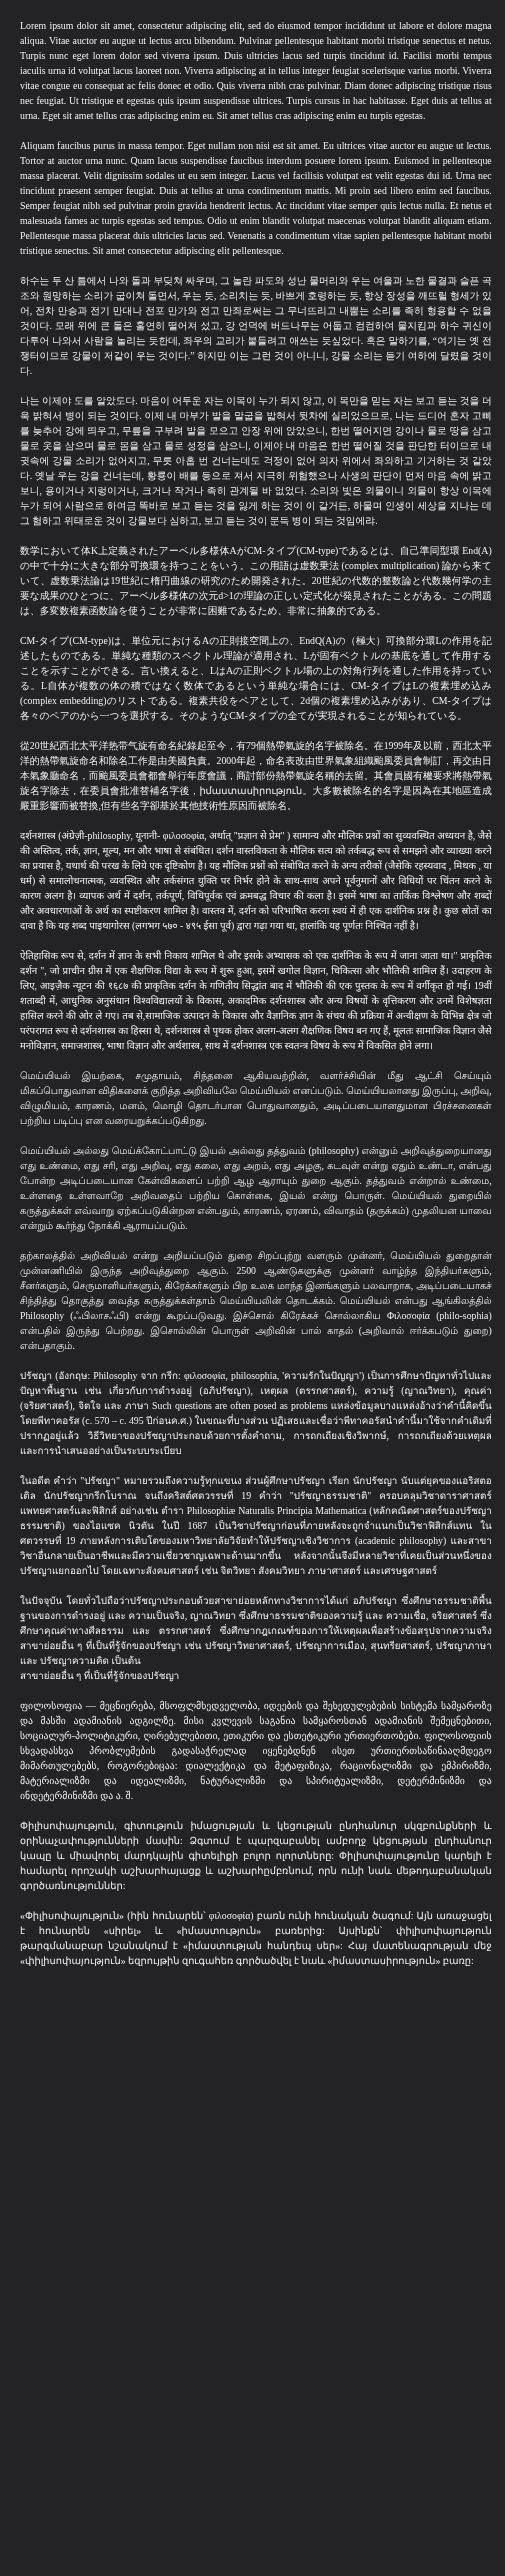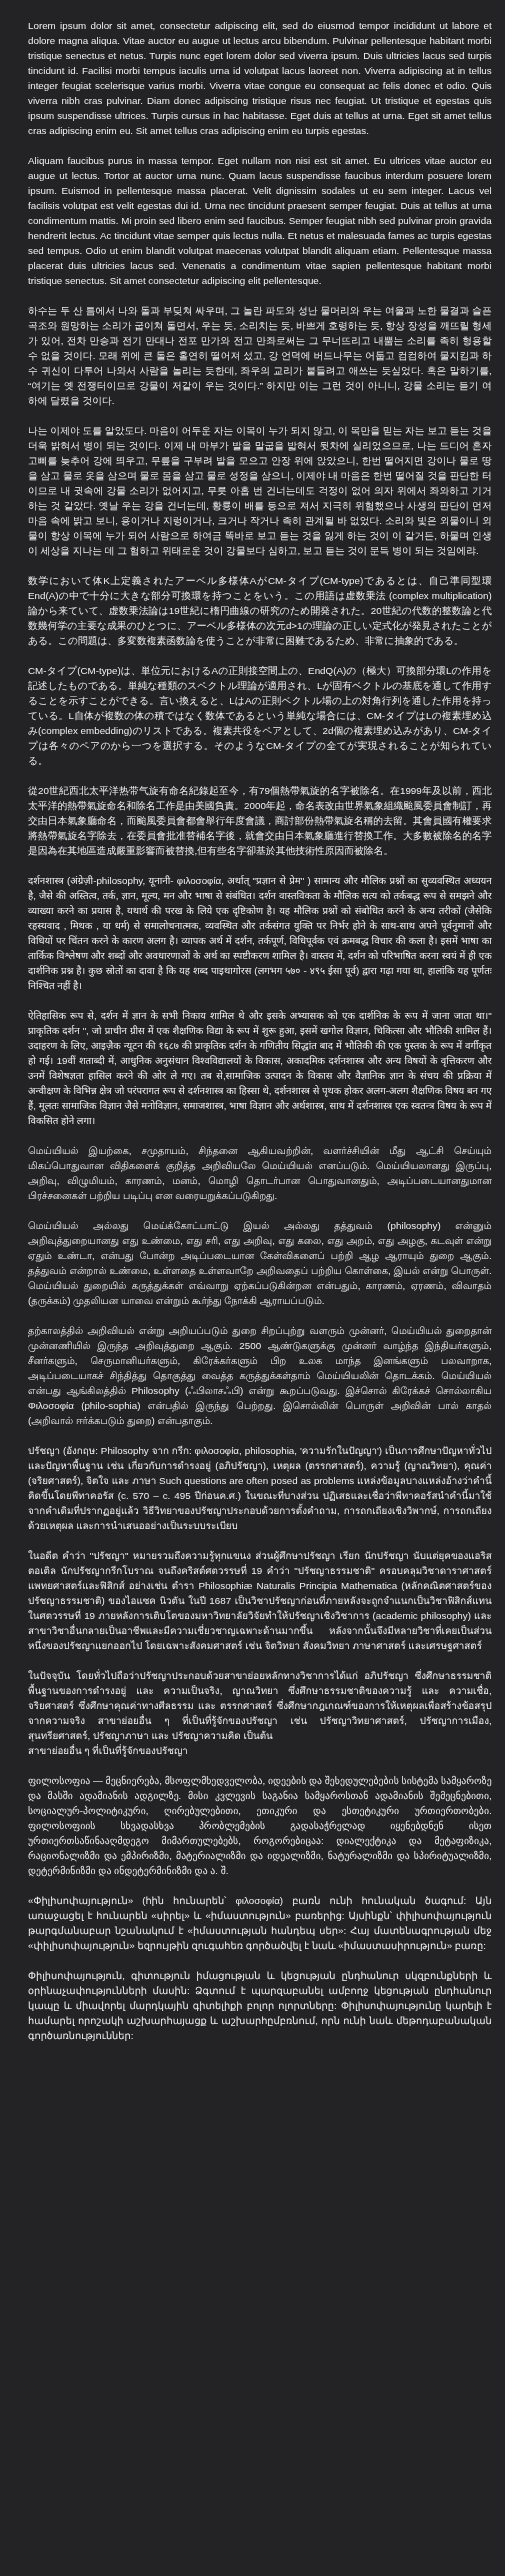--- a/index.html
+++ b/index.html
@@ -10,22 +10,22 @@
   .page {
     position: relative;
     width: 505px;
     height: 2576px;
     overflow: hidden;
     box-sizing: border-box;
     background: #232325;
     padding: 17.7px 13.3px 0 16px;
   }
   .doc p {
-    margin: 0 0 15px 12px;
-    font-family: Liberation Sans, sans-serif;
+    margin: 0 0 15px 4px;
+    font-family: Liberation Serif, serif;
     font-size: 9.8px;
     line-height: 15px;
     font-stretch: condensed;
     color: #f2f2f2;
     text-align: justify;
     white-space: pre-line;
     word-break: normal;
     overflow-wrap: break-word;
   }
 </style>
@@ -33,28 +33,28 @@
 <body>
 
 <div class="page">
   <main class="doc">
     <p lang="la">Lorem ipsum dolor sit amet, consectetur adipiscing elit, sed do eiusmod tempor incididunt ut labore et dolore magna aliqua. Vitae auctor eu augue ut lectus arcu bibendum. Pulvinar pellentesque habitant morbi tristique senectus et netus. Turpis nunc eget lorem dolor sed viverra ipsum. Duis ultricies lacus sed turpis tincidunt id. Facilisi morbi tempus iaculis urna id volutpat lacus laoreet non. Viverra adipiscing at in tellus integer feugiat scelerisque varius morbi. Viverra vitae congue eu consequat ac felis donec et odio. Quis viverra nibh cras pulvinar. Diam donec adipiscing tristique risus nec feugiat. Ut tristique et egestas quis ipsum suspendisse ultrices. Turpis cursus in hac habitasse. Eget duis at tellus at urna. Eget sit amet tellus cras adipiscing enim eu. Sit amet tellus cras adipiscing enim eu turpis egestas.</p>
     <p lang="la">Aliquam faucibus purus in massa tempor. Eget nullam non nisi est sit amet. Eu ultrices vitae auctor eu augue ut lectus. Tortor at auctor urna nunc. Quam lacus suspendisse faucibus interdum posuere lorem ipsum. Euismod in pellentesque massa placerat. Velit dignissim sodales ut eu sem integer. Lacus vel facilisis volutpat est velit egestas dui id. Urna nec tincidunt praesent semper feugiat. Duis at tellus at urna condimentum mattis. Mi proin sed libero enim sed faucibus. Semper feugiat nibh sed pulvinar proin gravida hendrerit lectus. Ac tincidunt vitae semper quis lectus nulla. Et netus et malesuada fames ac turpis egestas sed tempus. Odio ut enim blandit volutpat maecenas volutpat blandit aliquam etiam. Pellentesque massa placerat duis ultricies lacus sed. Venenatis a condimentum vitae sapien pellentesque habitant morbi tristique senectus. Sit amet consectetur adipiscing elit pellentesque.</p>
     <p lang="ko">하수는 두 산 틈에서 나와 돌과 부딪쳐 싸우며, 그 놀란 파도와 성난 물머리와 우는 여울과 노한 물결과 슬픈 곡조와 원망하는 소리가 굽이쳐 돌면서, 우는 듯, 소리치는 듯, 바쁘게 호령하는 듯, 항상 장성을 깨뜨릴 형세가 있어, 전차 만승과 전기 만대나 전포 만가와 전고 만좌로써는 그 무너뜨리고 내뿜는 소리를 족히 형용할 수 없을 것이다. 모래 위에 큰 돌은 홀연히 떨어져 섰고, 강 언덕에 버드나무는 어둡고 컴컴하여 물지킴과 하수 귀신이 다투어 나와서 사람을 놀리는 듯한데, 좌우의 교리가 붙들려고 애쓰는 듯싶었다. 혹은 말하기를, “여기는 옛 전쟁터이므로 강물이 저같이 우는 것이다.” 하지만 이는 그런 것이 아니니, 강물 소리는 듣기 여하에 달렸을 것이다.</p>
     <p lang="ko">나는 이제야 도를 알았도다. 마음이 어두운 자는 이목이 누가 되지 않고, 이 목만을 믿는 자는 보고 듣는 것을 더욱 밝혀서 병이 되는 것이다. 이제 내 마부가 발을 말굽을 밟혀서 뒷차에 실리었으므로, 나는 드디어 혼자 고삐를 늦추어 강에 띄우고, 무릎을 구부려 발을 모으고 안장 위에 앉았으니, 한번 떨어지면 강이나 물로 땅을 삼고 물로 옷을 삼으며 물로 몸을 삼고 물로 성정을 삼으니, 이제야 내 마음은 한번 떨어질 것을 판단한 터이므로 내 귓속에 강물 소리가 없어지고, 무릇 아홉 번 건너는데도 걱정이 없어 의자 위에서 좌와하고 기거하는 것 같았다. 옛날 우는 강을 건너는데, 황룡이 배를 등으로 져서 지극히 위험했으나 사생의 판단이 먼저 마음 속에 밝고 보니, 용이거나 지렁이거나, 크거나 작거나 족히 관계될 바 없었다. 소리와 빛은 외물이니 외물이 항상 이목에 누가 되어 사람으로 하여금 똑바로 보고 듣는 것을 잃게 하는 것이 이 같거든, 하물며 인생이 세상을 지나는 데 그 험하고 위태로운 것이 강물보다 심하고, 보고 듣는 것이 문득 병이 되는 것임에랴.</p>
     <p lang="ja">数学において体K上定義されたアーベル多様体AがCM-タイプ(CM-type)であるとは、自己準同型環 End(A)の中で十分に大きな部分可換環を持つことをいう。この用語は虚数乗法 (complex multiplication) 論から来ていて、虚数乗法論は19世紀に楕円曲線の研究のため開発された。20世紀の代数的整数論と代数幾何学の主要な成果のひとつに、アーベル多様体の次元d&gt;1の理論の正しい定式化が発見されたことがある。この問題は、多変数複素函数論を使うことが非常に困難であるため、非常に抽象的である。</p>
     <p lang="ja">CM-タイプ(CM-type)は、単位元におけるAの正則接空間上の、EndQ(A)の（極大）可換部分環Lの作用を記述したものである。単純な種類のスペクトル理論が適用され、Lが固有ベクトルの基底を通して作用することを示すことができる。言い換えると、LはAの正則ベクトル場の上の対角行列を通した作用を持っている。L自体が複数の体の積ではなく数体であるという単純な場合には、CM-タイプはLの複素埋め込み(complex embedding)のリストである。複素共役をペアとして、2d個の複素埋め込みがあり、CM-タイプは各々のペアのから一つを選択する。そのようなCM-タイプの全てが実現されることが知られている。</p>
-    <p lang="zh">從20世紀西北太平洋热带气旋有命名紀錄起至今，有79個熱帶氣旋的名字被除名。在1999年及以前，西北太平洋的熱帶氣旋命名和除名工作是由美國負責。2000年起，命名表改由世界氣象組織颱風委員會制訂，再交由日本氣象廳命名，而颱風委員會都會舉行年度會議，商討部份熱帶氣旋名稱的去留。其會員國有權要求將熱帶氣旋名字除去，在委員會批准替補名字後，就會交由日本氣象廳進行替換工作。大多數被除名的名字是因為在其地區造成嚴重影響而被替換,但有些名字卻基於其他技術性原因而被除名。</p>
+    <p lang="zh">從20世紀西北太平洋热带气旋有命名紀錄起至今，有79個熱帶氣旋的名字被除名。在1999年及以前，西北太平洋的熱帶氣旋命名和除名工作是由美國負責。2000年起，命名表改由世界氣象組織颱風委員會制訂，再交由日本氣象廳命名，而颱風委員會都會舉行年度會議，商討部份熱帶氣旋名稱的去留。其會員國有權要求將熱帶氣旋名字除去，在委員會批准替補名字後，իմաստասիրություն。大多數被除名的名字是因為在其地區造成嚴重影響而被替換,但有些名字卻基於其他技術性原因而被除名。</p>
     <p lang="hi">दर्शनशास्त्र (अंग्रेज़ी-philosophy, यूनानी- φιλοσοφία, अर्थात् "प्रज्ञान से प्रेम" ) सामान्य और मौलिक प्रश्नों का सुव्यवस्थित अध्ययन है, जैसे की अस्तित्व, तर्क, ज्ञान, मूल्य, मन और भाषा से संबंधित। दर्शन वास्तविकता के मौलिक सत्य को तर्कबद्ध रूप से समझने और व्याख्या करने का प्रयास है, यथार्थ की परख के लिये एक दृष्टिकोण है। यह मौलिक प्रश्नों को संबोधित करने के अन्य तरीकों (जैसेकि रहस्यवाद , मिथक , या धर्म) से समालोचनात्मक, व्यवस्थित और तर्कसंगत युक्ति पर निर्भर होने के साथ-साथ अपने पूर्वनुमानों और विधियों पर चिंतन करने के कारण अलग है। व्यापक अर्थ में दर्शन, तर्कपूर्ण, विधिपूर्वक एवं क्रमबद्ध विचार की कला है। इसमें भाषा का तार्किक विश्लेषण और शब्दों और अवधारणाओं के अर्थ का स्पष्टीकरण शामिल है। वास्तव में, दर्शन को परिभाषित करना स्वयं में ही एक दार्शनिक प्रश्न है। कुछ स्रोतों का दावा है कि यह शब्द पाइथागोरस (लगभग ५७० - ४९५ ईसा पूर्व) द्वारा गढ़ा गया था, हालांकि यह पूर्णतः निश्चित नहीं है।</p>
     <p lang="hi">ऐतिहासिक रूप से, दर्शन में ज्ञान के सभी निकाय शामिल थे और इसके अभ्यासक को एक दार्शनिक के रूप में जाना जाता था।" प्राकृतिक दर्शन ", जो प्राचीन ग्रीस में एक शैक्षणिक विद्या के रूप में शुरू हुआ, इसमें खगोल विज्ञान, चिकित्सा और भौतिकी शामिल हैं। उदाहरण के लिए, आइज़ैक न्यूटन  की १६८७ की प्राकृतिक दर्शन के गणितीय सिद्धांत बाद में भौतिकी की एक पुस्तक के रूप में वर्गीकृत हो गई। 19वीं शताब्दी में, आधुनिक अनुसंधान विश्वविद्यालयों के विकास, अकादमिक दर्शनशास्त्र और अन्य विषयों के वृत्तिकरण और उनमें विशेषज्ञता हासिल करने की ओर ले गए। तब से,सामाजिक उत्पादन के विकास और वैज्ञानिक ज्ञान के संचय की प्रक्रिया में अन्वीक्षण के विभिन्न क्षेत्र जो परंपरागत रूप से दर्शनशास्त्र का हिस्सा थे, दर्शनशास्त्र से पृथक होकर अलग-अलग शैक्षणिक विषय बन गए हैं, मूलतः सामाजिक विज्ञान जैसे  मनोविज्ञान, समाजशास्त्र, भाषा विज्ञान और अर्थशास्त्र, साथ में दर्शनशास्त्र एक स्वतन्त्र विषय के रूप में विकसित होने लगा।</p>
     <p lang="ta">மெய்யியல் இயற்கை, சமுதாயம், சிந்தனை ஆகியவற்றின், வளர்ச்சியின் மீது ஆட்சி செய்யும் மிகப்பொதுவான விதிகளைக் குறித்த அறிவியலே மெய்யியல் எனப்படும். மெய்யியலானது இருப்பு, அறிவு, விழுமியம், காரணம், மனம், மொழி தொடர்பான பொதுவானதும், அடிப்படையானதுமான பிரச்சனைகள் பற்றிய படிப்பு என வரையறுக்கப்படுகிறது.</p>
     <p lang="ta">மெய்யியல் அல்லது மெய்க்கோட்பாட்டு இயல் அல்லது தத்துவம் (philosophy) என்னும் அறிவுத்துறையானது எது உண்மை, எது சரி, எது அறிவு, எது கலை, எது அறம், எது அழகு, கடவுள் என்று ஏதும் உண்டா, என்பது போன்ற அடிப்படையான கேள்விகளைப் பற்றி ஆழ ஆராயும் துறை ஆகும். தத்துவம் என்றால் உண்மை, உள்ளதை உள்ளவாறே அறிவதைப் பற்றிய கொள்கை, இயல் என்று பொருள். மெய்யியல் துறையில் கருத்துக்கள் எவ்வாறு ஏற்கப்படுகின்றன என்பதும், காரணம், ஏரணம், விவாதம் (தருக்கம்) முதலியன யாவை என்றும் கூர்ந்து நோக்கி ஆராயப்படும்.</p>
     <p lang="ta">தற்காலத்தில் அறிவியல் என்று அறியப்படும் துறை சிறப்புற்று வளரும் முன்னர், மெய்யியல் துறைதான் முன்னணியில் இருந்த அறிவுத்துறை ஆகும். 2500 ஆண்டுகளுக்கு முன்னர் வாழ்ந்த இந்தியர்களும், சீனர்களும், செருமானியர்களும், கிரேக்கர்களும் பிற உலக மாந்த இனங்களும் பலவாறாக, அடிப்படையாகச் சிந்தித்து தொகுத்து வைத்த கருத்துக்கள்தாம் மெய்யியலின் தொடக்கம். மெய்யியல் என்பது ஆங்கிலத்தில் Philosophy (ஃபிலாசஃபி) என்று கூறப்படுவது. இச்சொல் கிரேக்கச் சொல்லாகிய Φιλοσοφία (philo-sophia) என்பதில் இருந்து பெற்றது. இசொல்லின் பொருள் அறிவின் பால் காதல் (அறிவால் ஈர்க்கபடும் துறை) என்பதாகும்.</p>
     <p lang="th">ปรัชญา (อังกฤษ: Philosophy จาก กรีก: φιλοσοφία, philosophia, 'ความรักในปัญญา') เป็นการศึกษาปัญหาทั่วไปและปัญหาพื้นฐาน เช่น เกี่ยวกับการดำรงอยู่ (อภิปรัชญา), เหตุผล (ตรรกศาสตร์), ความรู้ (ญาณวิทยา), คุณค่า (จริยศาสตร์), จิตใจ และ ภาษา Such questions are often posed as problems แหล่งข้อมูลบางแหล่งอ้างว่าคำนี้คิดขึ้นโดยพีทาคอรัส (c. 570 – c. 495 ปีก่อนค.ศ.) ในขณะที่บางส่วน ปฏิเสธและเชื่อว่าพีทาคอรัสนำคำนี้มาใช้จากคำเดิมที่ปรากฏอยู่แล้ว วิธีวิทยาของปรัชญาประกอบด้วยการตั้งคำถาม, การถกเถียงเชิงวิพากษ์, การถกเถียงด้วยเหตุผล และการนำเสนออย่างเป็นระบบระเบียบ</p>
     <p lang="th">ในอดีต คำว่า "ปรัชญา" หมายรวมถึงความรู้ทุกแขนง ส่วนผู้ศึกษาปรัชญา เรียก นักปรัชญา นับแต่ยุคของแอริสตอเติล นักปรัชญากรีกโบราณ จนถึงคริสต์ศตวรรษที่ 19 คำว่า "ปรัชญาธรรมชาติ" ครอบคลุมวิชาดาราศาสตร์ แพทยศาสตร์และฟิสิกส์ อย่างเช่น ตำรา Philosophiæ Naturalis Principia Mathematica (หลักคณิตศาสตร์ของปรัชญาธรรมชาติ) ของไอแซค นิวตัน ในปี 1687 เป็นวิชาปรัชญาก่อนที่ภายหลังจะถูกจำแนกเป็นวิชาฟิสิกส์แทน ในศตวรรษที่ 19 ภายหลังการเติบโตของมหาวิทยาลัยวิจัยทำให้ปรัชญาเชิงวิชาการ (academic philosophy) และสาขาวิชาอื่นกลายเป็นอาชีพและมีความเชี่ยวชาญเฉพาะด้านมากขึ้น หลังจากนั้นจึงมีหลายวิชาที่เคยเป็นส่วนหนึ่งของปรัชญาแยกออกไป โดยเฉพาะสังคมศาสตร์ เช่น จิตวิทยา สังคมวิทยา ภาษาศาสตร์ และเศรษฐศาสตร์</p>
     <p lang="th">ในปัจจุบัน โดยทั่วไปถือว่าปรัชญาประกอบด้วยสาขาย่อยหลักทางวิชาการได้แก่ อภิปรัชญา ซึ่งศึกษาธรรมชาติพื้นฐานของการดำรงอยู่ และ ความเป็นจริง, ญาณวิทยา ซึ่งศึกษาธรรมชาติของความรู้ และ ความเชื่อ, จริยศาสตร์ ซึ่งศึกษาคุณค่าทางศีลธรรม และ ตรรกศาสตร์ ซึ่งศึกษากฎเกณฑ์ของการให้เหตุผลเพื่อสร้างข้อสรุปจากความจริง สาขาย่อยอื่น ๆ ที่เป็นที่รู้จักของปรัชญา เช่น ปรัชญาวิทยาศาสตร์, ปรัชญาการเมือง, สุนทรียศาสตร์, ปรัชญาภาษา และ ปรัชญาความคิด เป็นต้น
 สาขาย่อยอื่น ๆ ที่เป็นที่รู้จักของปรัชญา</p>
     <p lang="ka">ფილოსოფია — მეცნიერება, მსოფლმხედველობა, იდეების და შეხედულებების სისტემა სამყაროზე და მასში ადამიანის ადგილზე. მისი კვლევის საგანია სამყაროსთან ადამიანის შემეცნებითი, სოციალურ-პოლიტიკური, ღირებულებითი, ეთიკური და ესთეტიკური ურთიერთობები. ფილოსოფიის სხვადასხვა პრობლემების გადასაჭრელად იყენებდნენ ისეთ ურთიერთსაწინააღმდეგო მიმართულებებს, როგორებიცაა: დიალექტიკა და მეტაფიზიკა, რაციონალიზმი და ემპირიზმი, მატერიალიზმი და იდეალიზმი, ნატურალიზმი და სპირიტუალიზმი, დეტერმინიზმი და ინდეტერმინიზმი და ა. შ.</p>
+    <p lang="hy">Փիլիսոփայություն, գիտություն իմացության և կեցության ընդհանուր սկզբունքների և օրինաչափությունների մասին: Ձգտում է պարզաբանել ամբողջ կեցության ընդհանուր կապը և միավորել մարդկային գիտելիքի բոլոր ոլորտները: Փիլիսոփայությունը կարելի է համարել որոշակի աշխարհայացք և աշխարհըմբռնում, որն ունի նաև մեթոդաբանական գործառնություններ:</p>
     <p lang="hy">«Փիլիսոփայություն» (հին հունարեն՝ φιλοσοφία) բառն ունի հունական ծագում: Այն առաջացել է հունարեն «սիրել» և «իմաստություն» բառերից: Այսինքն՝ փիլիսոփայություն թարգմանաբար նշանակում է «իմաստության հանդեպ սեր»: Հայ մատենագրության մեջ «փիլիսոփայություն» եզրույթին զուգահեռ գործածվել է նաև «իմաստասիրություն» բառը:</p>
-    <p lang="hy">Փիլիսոփայություն, գիտություն իմացության և կեցության ընդհանուր սկզբունքների և օրինաչափությունների մասին: Ձգտում է պարզաբանել ամբողջ կեցության ընդհանուր կապը և միավորել մարդկային գիտելիքի բոլոր ոլորտները: Փիլիսոփայությունը կարելի է համարել որոշակի աշխարհայացք և աշխարհըմբռնում, որն ունի նաև մեթոդաբանական գործառնություններ:</p>
   </main>
 </div>
 
 
 </body></html>

